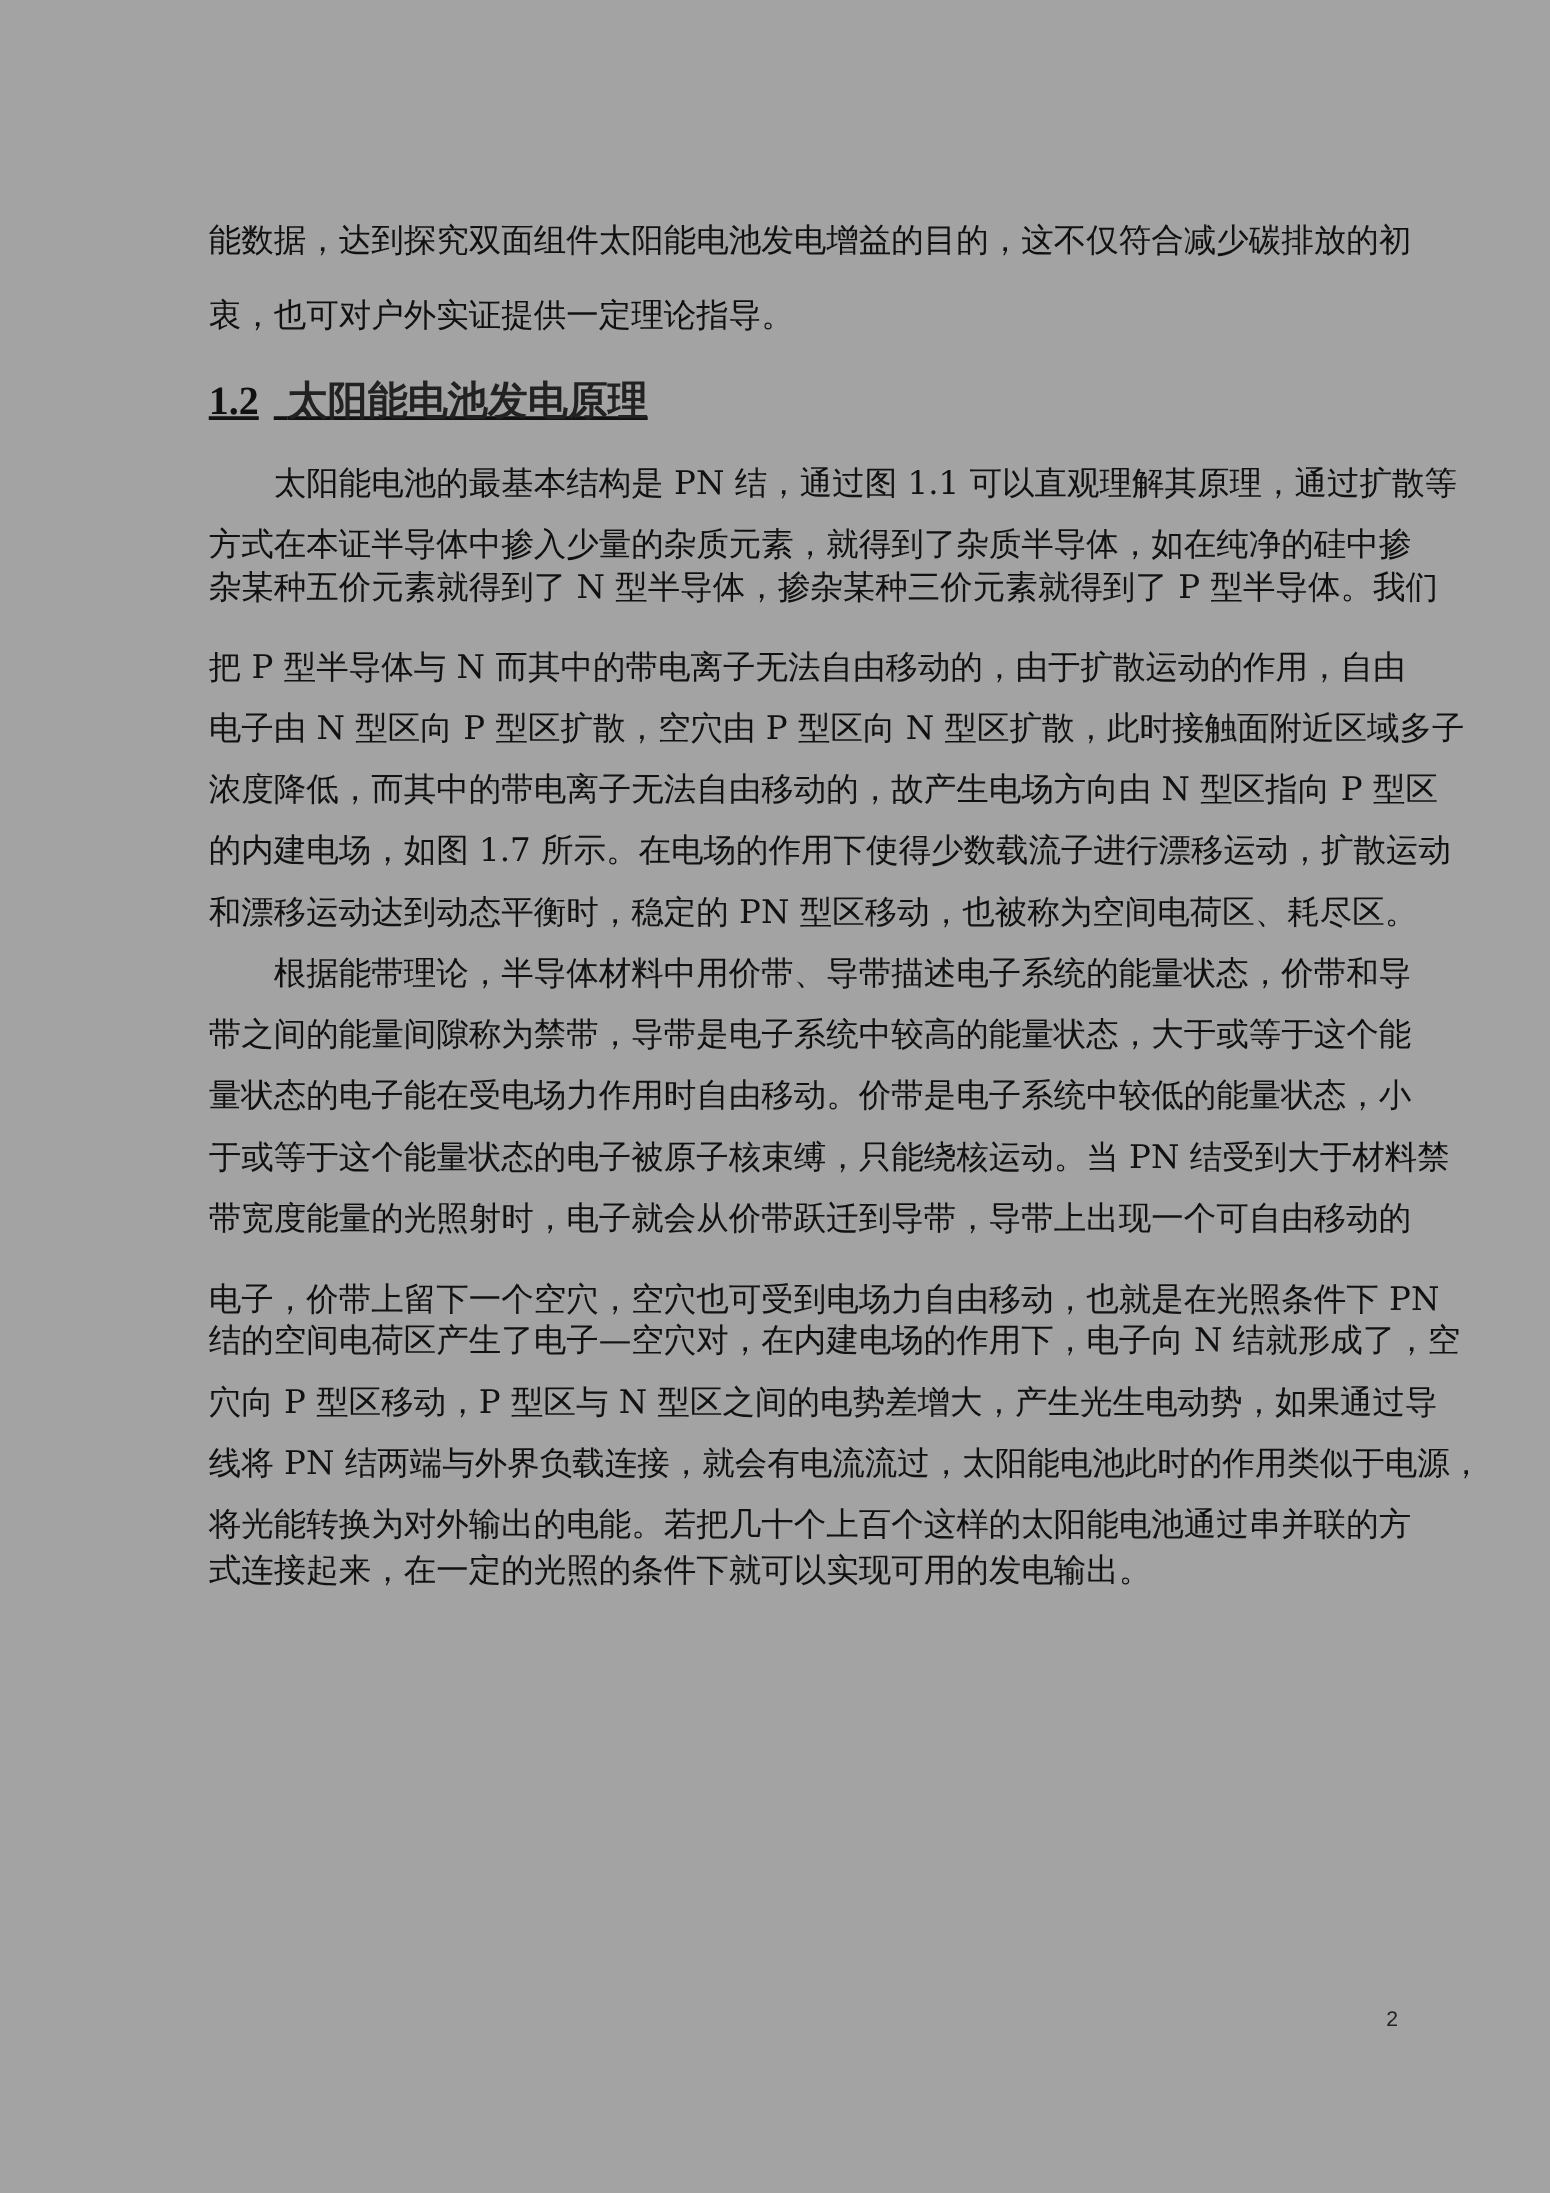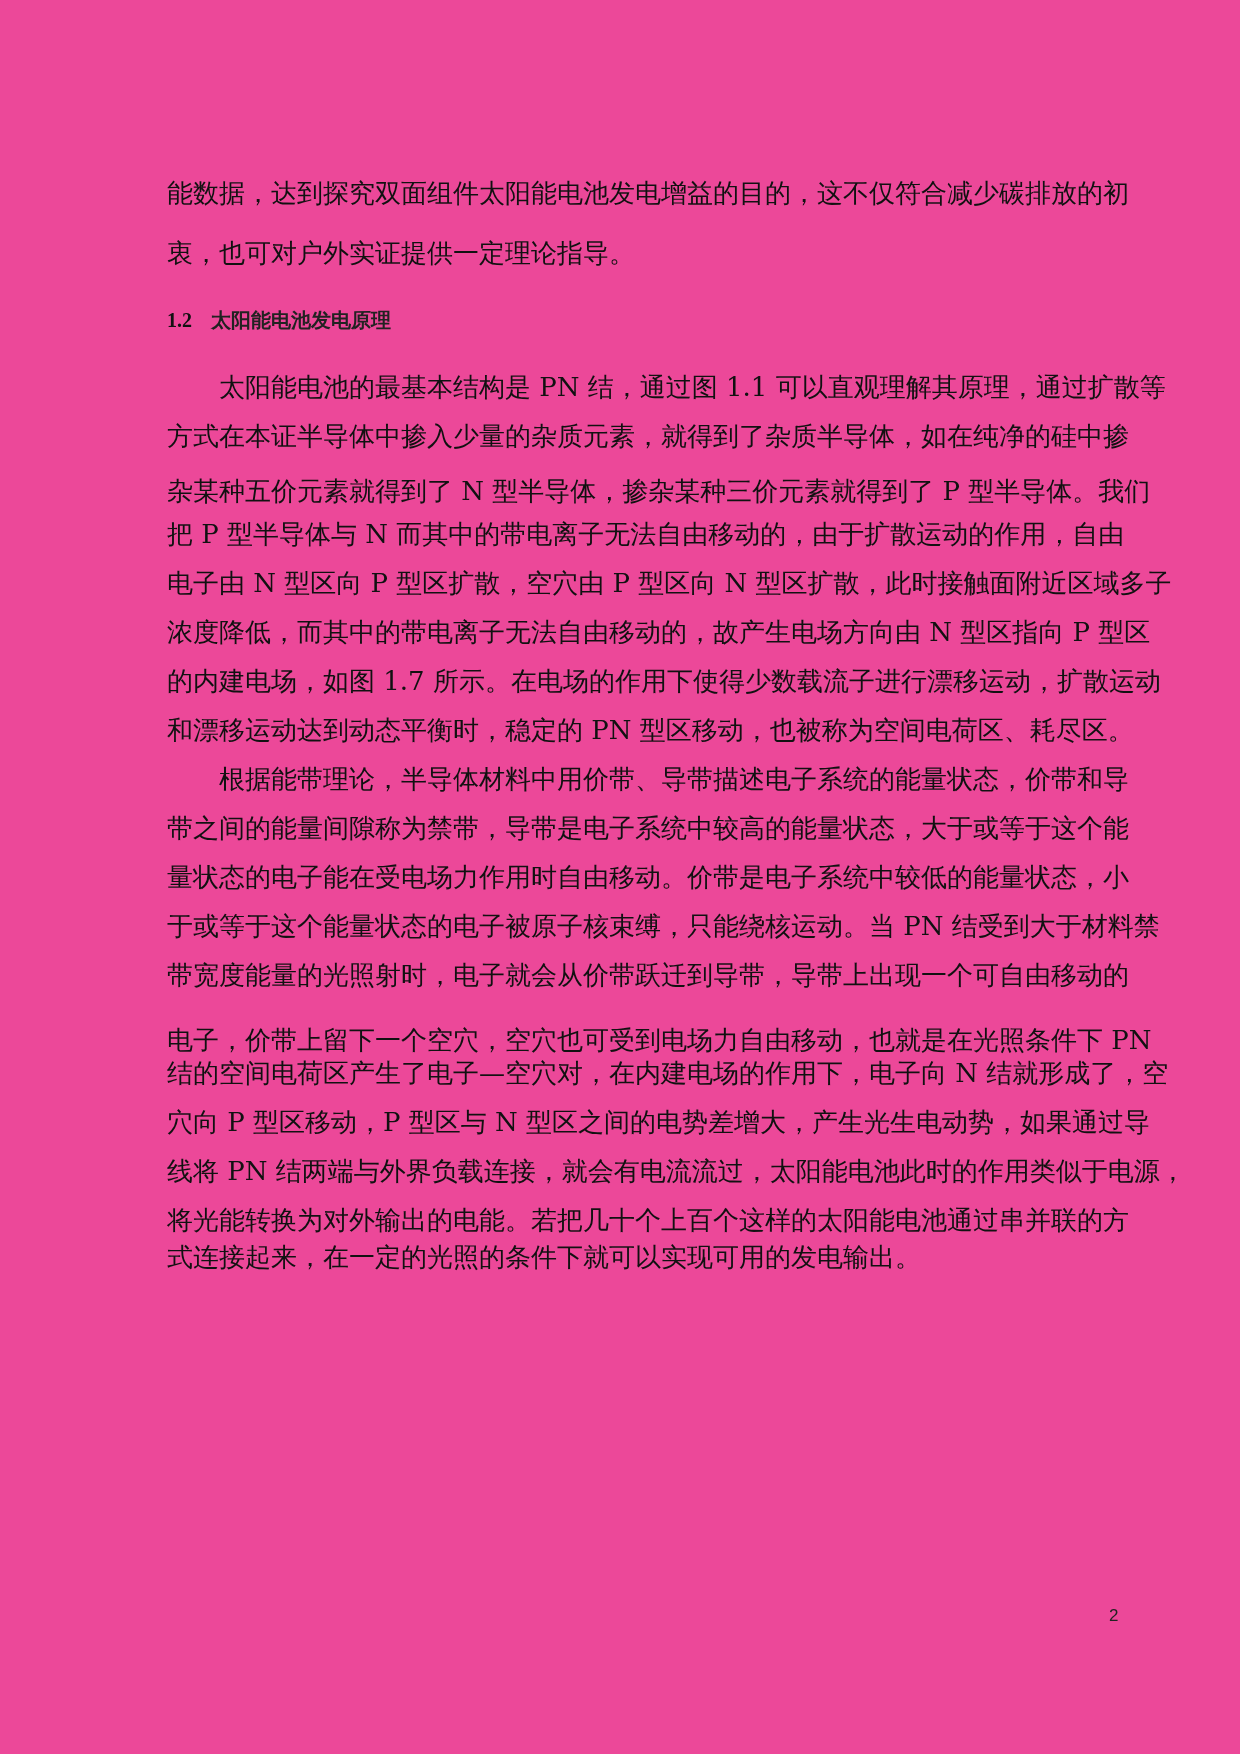--- a/index.html
+++ b/index.html
@@ -14,21 +14,21 @@
       overflow: hidden;
       font-family: "DejaVu Serif", "Liberation Serif", serif;
       color: #111111;
     }
     .page {
       position: absolute;
       left: 0;
       top: 0;
       width: 1240px;
       height: 1754px;
-      background: #ec4899;
+      background: #a3a3a3;
     }
     .text-block {
       position: absolute;
       left: 167px;
       width: 950px;
     }
     .line {
       position: absolute;
       left: 0;
       width: 950px;
@@ -42,23 +42,24 @@
     }
     .line.last {
       text-align-last: left;
     }
     .heading {
       position: absolute;
       left: 167px;
       top: 297px;
       height: 46px;
       line-height: 46px;
-      font-size: 20px;
+      font-size: 32px;
       font-weight: bold;
       white-space: nowrap;
+      text-decoration: underline;
     }
     .heading .num {
       font-family: "Liberation Serif", "DejaVu Serif", serif;
       font-weight: bold;
       margin-right: 12px;
     }
     .heading .title {
       font-family: "DejaVu Sans", "Liberation Sans", sans-serif;
       font-weight: bold;
       color: #222;
@@ -83,21 +84,21 @@
   </div>
 
   <div class="heading">
     <span class="num">1.2</span>
     <span class="title">太阳能电池发电原理</span>
   </div>
 
   <div class="text-block" style="top:364px;">
     <div class="line" style="top:0px;">　　太阳能电池的最基本结构是 PN 结，通过图 1.1 可以直观理解其原理，通过扩散等</div>
     <div class="line" style="top:49px;">方式在本证半导体中掺入少量的杂质元素，就得到了杂质半导体，如在纯净的硅中掺</div>
-    <div class="line" style="top:104px;">杂某种五价元素就得到了 N 型半导体，掺杂某种三价元素就得到了 P 型半导体。我们</div>
+    <div class="line" style="top:83px;">杂某种五价元素就得到了 N 型半导体，掺杂某种三价元素就得到了 P 型半导体。我们</div>
     <div class="line" style="top:147px;">把 P 型半导体与 N 而其中的带电离子无法自由移动的，由于扩散运动的作用，自由</div>
     <div class="line" style="top:196px;">电子由 N 型区向 P 型区扩散，空穴由 P 型区向 N 型区扩散，此时接触面附近区域多子</div>
     <div class="line" style="top:245px;">浓度降低，而其中的带电离子无法自由移动的，故产生电场方向由 N 型区指向 P 型区</div>
     <div class="line" style="top:294px;">的内建电场，如图 1.7 所示。在电场的作用下使得少数载流子进行漂移运动，扩散运动</div>
     <div class="line" style="top:343px;">和漂移运动达到动态平衡时，稳定的 PN 型区移动，也被称为空间电荷区、耗尽区。</div>
   </div>
 
   <div class="text-block" style="top:756px;">
     <div class="line" style="top:0px;">　　根据能带理论，半导体材料中用价带、导带描述电子系统的能量状态，价带和导</div>
     <div class="line" style="top:49px;">带之间的能量间隙称为禁带，导带是电子系统中较高的能量状态，大于或等于这个能</div>

